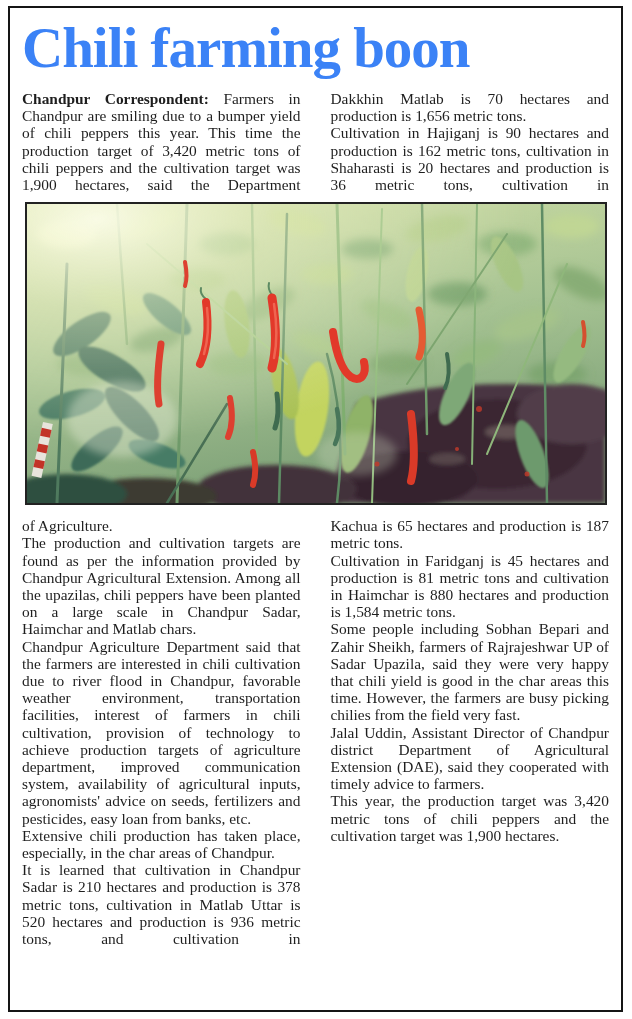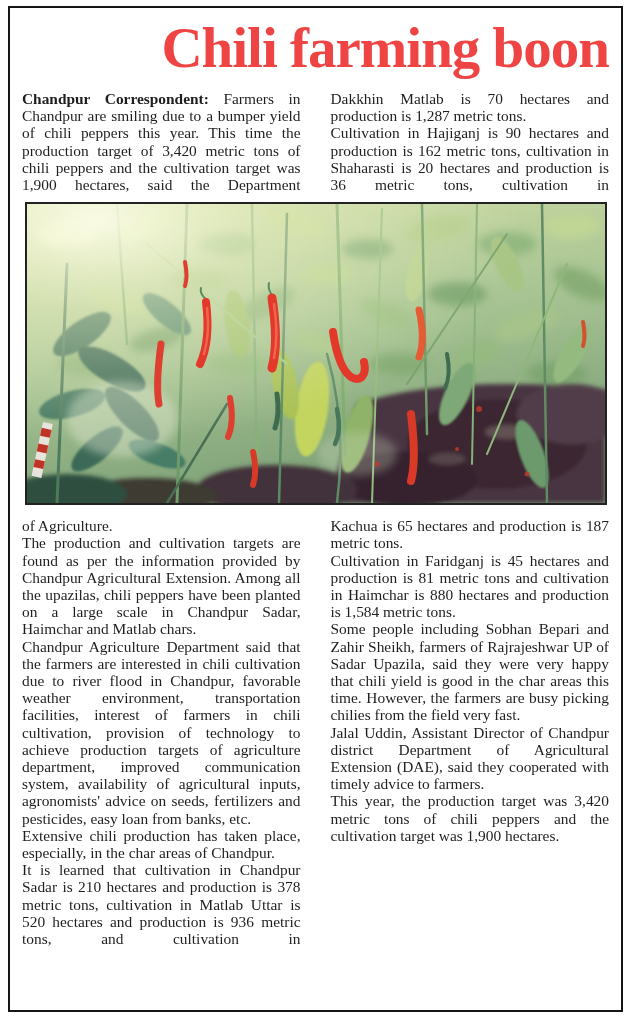--- a/index.html
+++ b/index.html
@@ -15,26 +15,26 @@
   .frame {
     box-sizing: border-box;
     margin: 6px 9px 0 8px;
     height: 1006px;
     border: 2px solid #151515;
     padding: 0 12px;
     overflow: hidden;
   }
   .headline {
     margin: 8px 0 10px 0;
-    text-align: right;
+    text-align: left;
     font-weight: 700;
     font-size: 57px;
     line-height: 64px;
     letter-spacing: -1px;
-    color: #ef4444;
+    color: #3b82f6;
   }
   .headline .hl-line { display: block; }
   .cols {
     display: flex;
     gap: 30px;
   }
   .col {
     flex: 1 1 0;
     min-width: 0;
     text-align: justify;
@@ -60,21 +60,21 @@
 
     <h1 class="headline">
       <span class="hl-line">Chili farming boon</span>
     </h1>
 
     <div class="cols">
       <div class="col">
         <p class="cont"><strong class="byline">Chandpur Correspondent:</strong><span> Farmers in Chandpur are smiling due to a bumper yield of chili peppers this year. This time the production target of 3,420 metric tons of chili peppers and the cultivation target was 1,900 hectares, said the Department</span></p>
       </div>
       <div class="col">
-        <p>Dakkhin Matlab is 70 hectares and production is 1,287 metric tons.</p>
+        <p>Dakkhin Matlab is 70 hectares and production is 1,656 metric tons.</p>
         <p class="cont">Cultivation in Hajiganj is 90 hectares and production is 162 metric tons, cultivation in Shaharasti is 20 hectares and production is 36 metric tons, cultivation in</p>
       </div>
     </div>
 
     <div class="photo-wrap">
       <svg width="578" height="299" viewBox="0 0 578 299" xmlns="http://www.w3.org/2000/svg">
         <defs>
           <linearGradient id="base" x1="0" y1="0" x2="0.3" y2="1">
             <stop offset="0" stop-color="#d3e0a8"></stop>
             <stop offset="0.55" stop-color="#a5c292"></stop>

